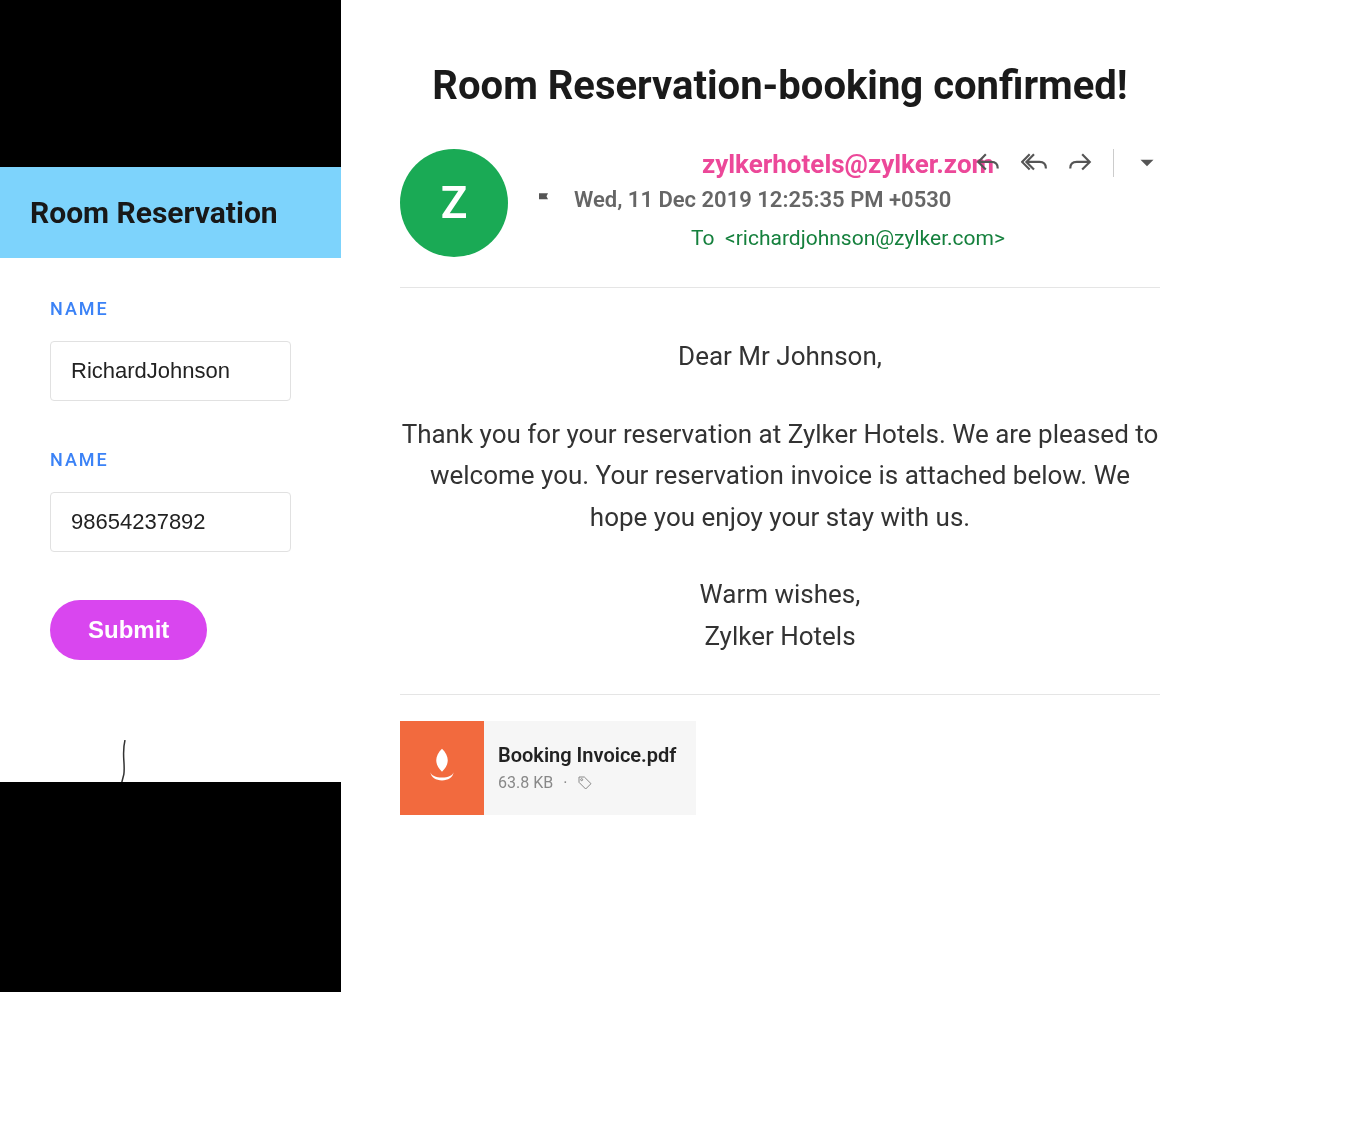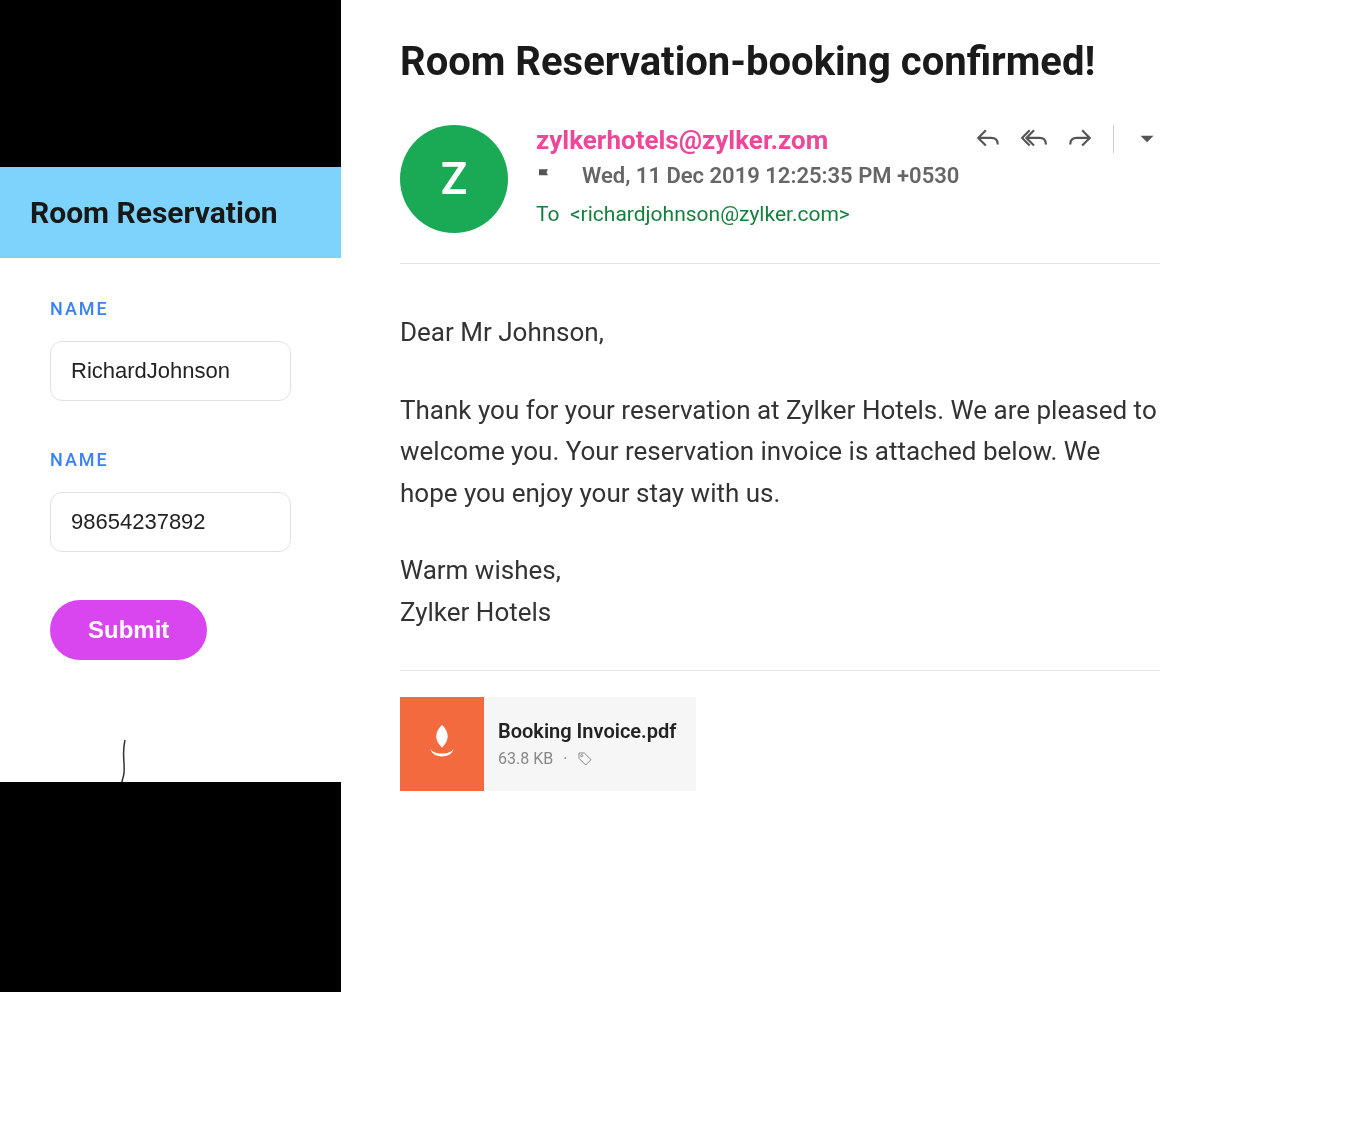--- a/index.html
+++ b/index.html
@@ -36,21 +36,21 @@
 .form-label {
   font-size: 18px;
   letter-spacing: 2px;
   color: #3b82f6;
   font-weight: 500;
   margin-bottom: 22px;
 }
 .form-input {
   width: 100%;
   border: 1px solid #e1e1e1;
-  border-radius: 12px;
+  border-radius: 4px;
   padding: 16px 20px;
   font-size: 22px;
   color: #222;
   margin-bottom: 48px;
 }
 .submit-btn {
   background: #d946ef;
   color: #fff;
   border: none;
   border-radius: 999px;
@@ -70,22 +70,23 @@
 .squiggle {
   position: absolute;
   left: 110px;
   top: 740px;
   width: 30px;
   height: 50px;
 }
 .email-panel {
   position: absolute;
   left: 400px;
-  top: 38px;
+  top: 62px;
   width: 760px;
+  text-align: center;
 }
 .email-subject {
   font-size: 40px;
   font-weight: 700;
   color: #1a1a1a;
   margin-bottom: 40px;
 }
 .email-header {
   display: flex;
   align-items: flex-start;
@@ -108,21 +109,21 @@
 .sender-block { flex: 1; }
 .sender-address {
   font-size: 26px;
   font-weight: 700;
   color: #ec4899;
   margin-bottom: 8px;
 }
 .date-row {
   display: flex;
   align-items: center;
-  gap: 28px;
+  gap: 20px;
   margin-bottom: 14px;
 }
 .flag-icon { width: 18px; height: 18px; fill: #555; }
 .email-date {
   font-size: 22px;
   font-weight: 600;
   color: #666;
 }
 .to-line {
   font-size: 21px;

